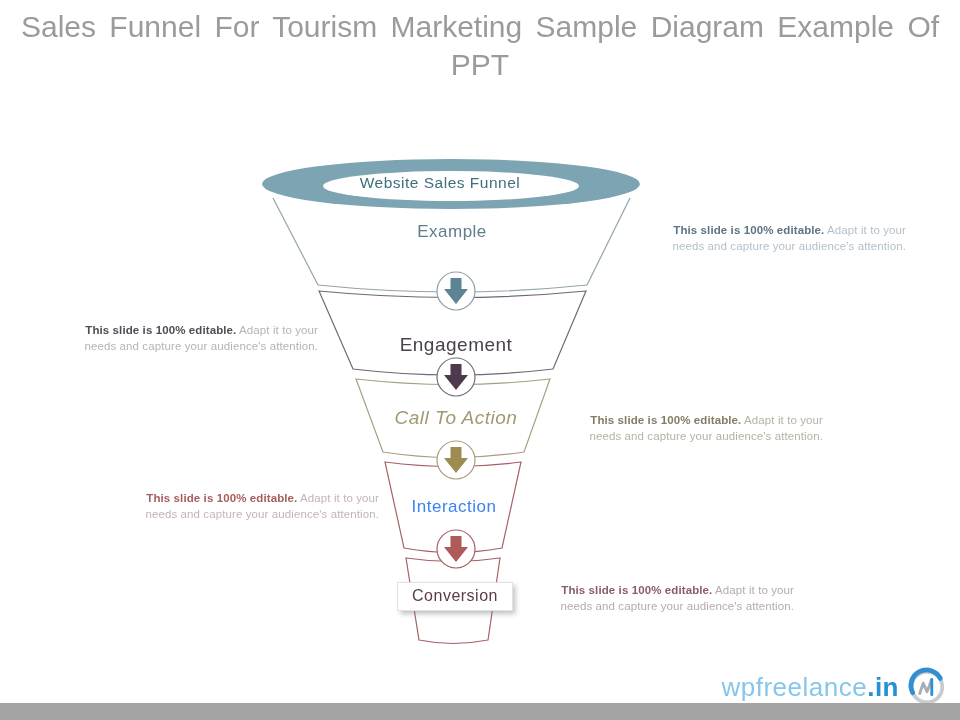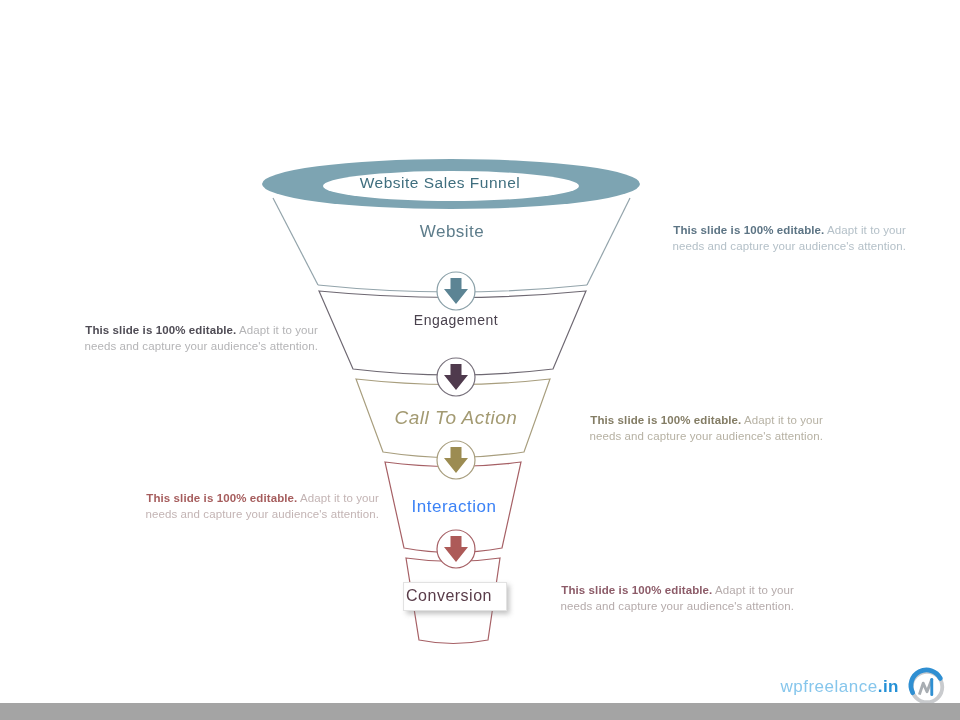--- a/index.html
+++ b/index.html
@@ -12,26 +12,26 @@
     position:absolute;top:8px;left:10px;width:940px;margin:0;
     text-align:center;font-size:30px;font-weight:400;color:#9b9b9b;
     line-height:1.28;letter-spacing:0px;word-spacing:5px;
   }
   
   .funnel-svg{position:absolute;left:0;top:0;width:960px;height:720px;}
   
   .label{position:absolute;transform:translateX(-50%);white-space:nowrap;letter-spacing:.5px;}
   .lbl-top{left:440px;top:174px;font-size:15.5px;color:#3f6e7e;}
   .lbl-visitors{left:452px;top:222px;font-size:17px;color:#5e7d8b;}
-  .lbl-engagement{left:456px;top:312px;font-size:14px;color:#4a424e;}
+  .lbl-engagement{left:456px;top:334px;font-size:19px;color:#4a424e;}
   .lbl-cta{left:456px;top:407px;font-size:19px;color:#a39a72;font-style:italic;}
   .lbl-interaction{left:454px;top:497px;font-size:17px;color:#3b82f6;}
   .conversion-box{
     position:absolute;left:455px;top:582px;transform:translateX(-50%);
-    background:#ffffff;border:1px solid #e2e2e2;padding:4px 14px 5px 2px;
+    background:#ffffff;border:1px solid #e2e2e2;padding:4px 14px 5px 14px;
     box-shadow:3px 3px 5px rgba(120,120,120,.45);
     font-size:16px;color:#593c49;letter-spacing:.5px;white-space:nowrap;
   }
   
   .callout{
     position:absolute;width:262px;text-align:right;
     font-size:11.5px;line-height:1.4;letter-spacing:.1px;
   }
   .co-bold{font-weight:700;}
   .c1{left:644px;top:222px;}
@@ -40,29 +40,30 @@
   .c4{left:117px;top:490px;}
   .c5{left:532px;top:582px;}
   .c1 .co-bold{color:#5c7484;} .c1 .co-rest{color:#b4c0c8;}
   .c2 .co-bold{color:#4f4c55;} .c2 .co-rest{color:#b4b4b6;}
   .c3 .co-bold{color:#837c64;} .c3 .co-rest{color:#b6b1a3;}
   .c4 .co-bold{color:#a65d5d;} .c4 .co-rest{color:#c3b4b4;}
   .c5 .co-bold{color:#8c5b68;} .c5 .co-rest{color:#b5abab;}
   
   .footer-bar{position:absolute;left:0;right:0;bottom:0;height:17px;background:#a4a4a4;}
   .brand{position:absolute;right:12px;top:666px;display:flex;align-items:center;gap:7px;}
-  .brand-text{font-size:17px;letter-spacing:.5px;}
+  .brand-text{font-size:26px;letter-spacing:.5px;}
   .brand-light{color:#86c6ec;font-weight:500;}
   .brand-accent{color:#2490d6;font-weight:700;}
 </style>
 </head>
 <body>
 
 <div class="slide">
 
+  <h1 class="title">Sales Funnel For Tourism Marketing Sample Diagram Example Of PPT</h1>
 
   <svg class="funnel-svg" viewBox="0 0 960 720" aria-hidden="true">
 
     <path d="M319,291 Q453,304 586,291 L553,369 Q453,381 353,369 Z" fill="#ffffff" stroke="#6e6872" stroke-width="1.2"></path>
 
     <path d="M356,379 Q453,390 550,379 L524,452 Q453,463 383,452 Z" fill="#ffffff" stroke="#a89e7e" stroke-width="1.2"></path>
 
     <path d="M385,462 Q453,471 521,462 L502,548 Q453,557 404,548 Z" fill="#ffffff" stroke="#a66065" stroke-width="1.2"></path>
 
     <path d="M406,558 Q453,565 500,558 L488,640 Q453,647 419,640 Z" fill="#ffffff" stroke="#a66065" stroke-width="1.2"></path>
@@ -93,21 +94,21 @@
       <path d="M-5.5,-13 L5.5,-13 L5.5,-2 L12,-2 L0,13 L-12,-2 L-5.5,-2 Z" fill="#9c8c52"></path>
     </g>
 
     <g transform="translate(456,549)">
       <circle r="19" fill="#ffffff" stroke="#a66065" stroke-width="1.2"></circle>
       <path d="M-5.5,-13 L5.5,-13 L5.5,-2 L12,-2 L0,13 L-12,-2 L-5.5,-2 Z" fill="#ad5a58"></path>
     </g>
   </svg>
 
   <div class="label lbl-top">Website Sales Funnel</div>
-  <div class="label lbl-visitors">Website</div>
+  <div class="label lbl-visitors">Example</div>
   <div class="label lbl-engagement">Engagement</div>
   <div class="label lbl-cta">Call To Action</div>
   <div class="label lbl-interaction">Interaction</div>
   <div class="conversion-box">Conversion</div>
 
   <div class="callout c1">
     <span class="co-bold">This slide is 100% editable.</span>
     <span class="co-rest">Adapt it to your needs and capture your audience's attention.</span>
   </div>
   <div class="callout c2">

